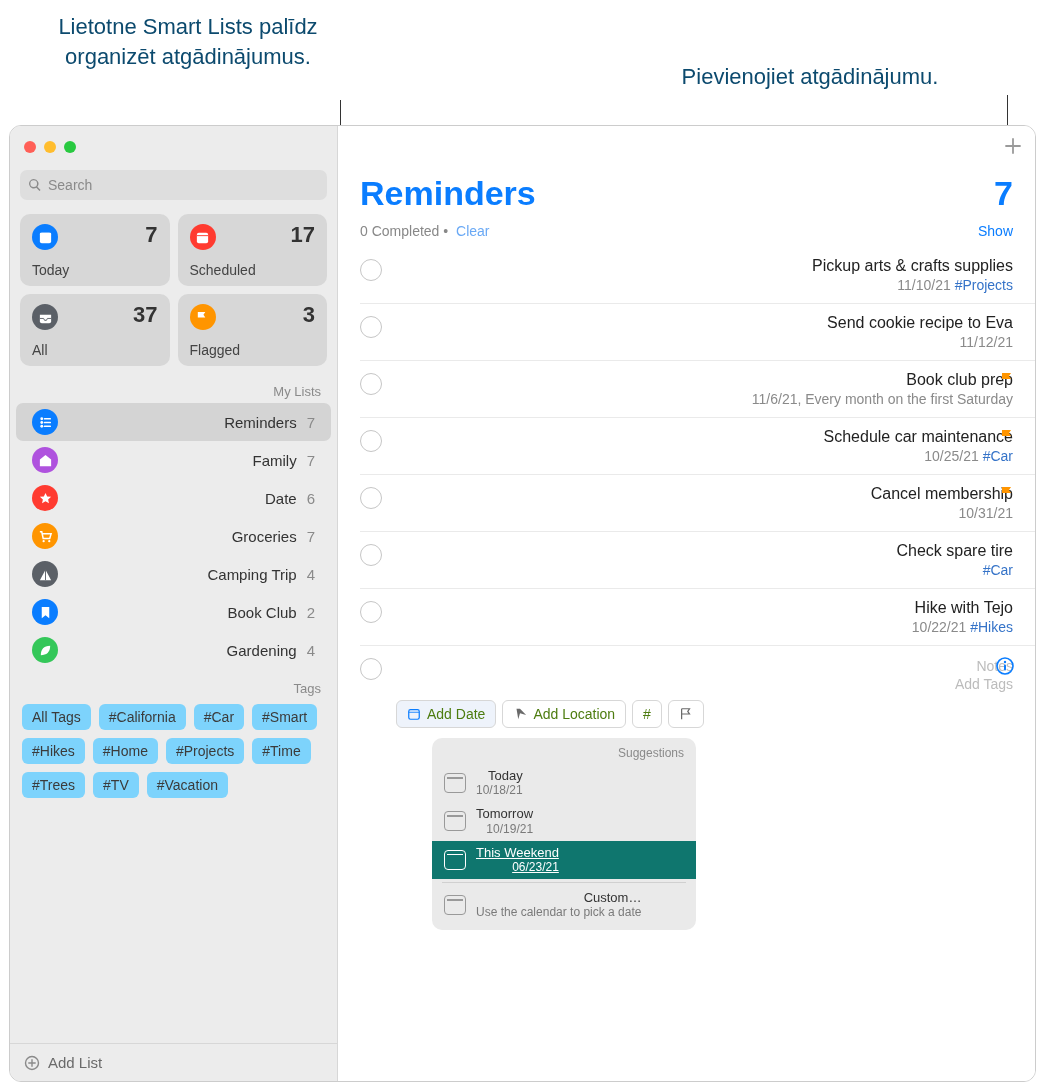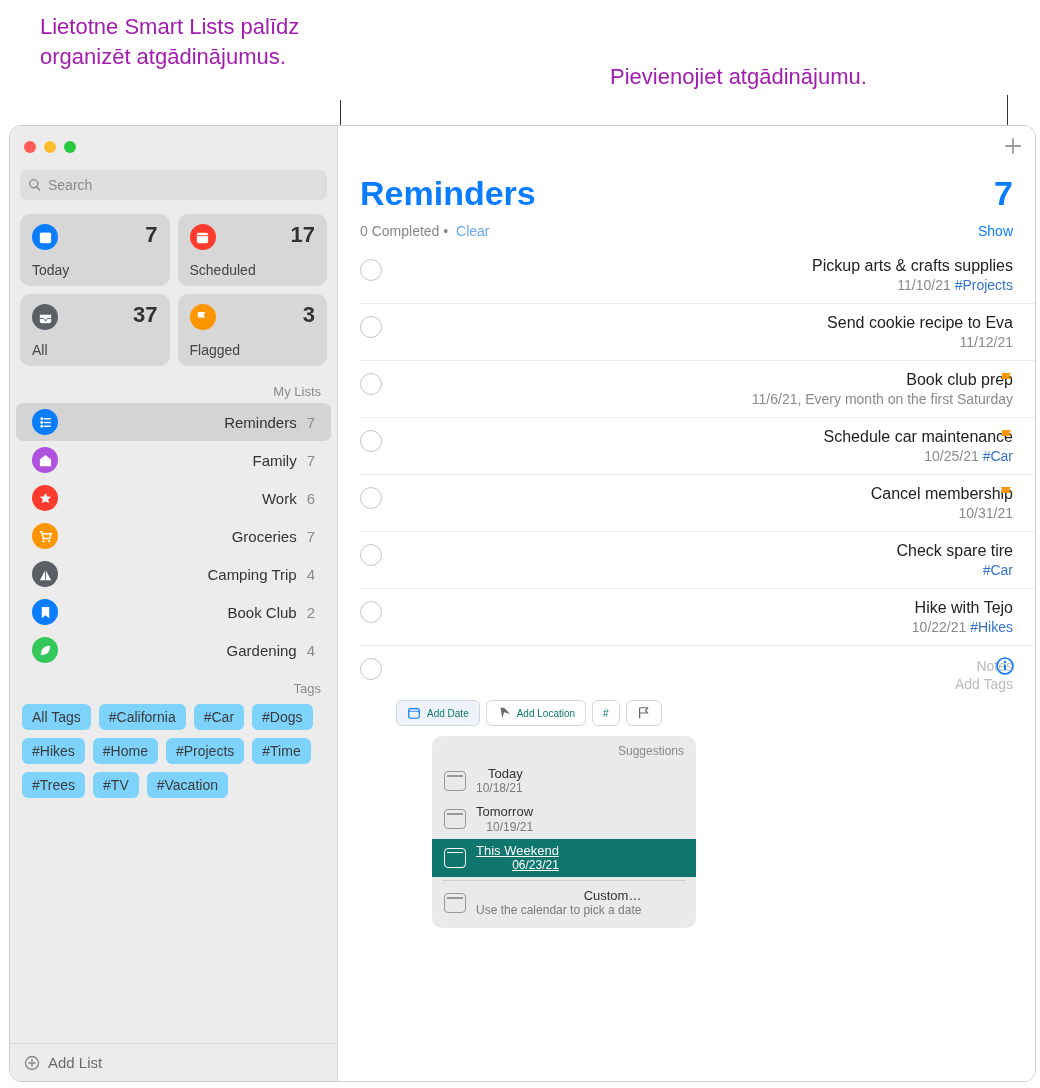--- a/index.html
+++ b/index.html
@@ -1,18 +1,18 @@
 <!DOCTYPE html>
 <html><head>
 <meta charset="utf-8">
 <style>
   * { box-sizing: border-box; margin: 0; padding: 0; }
   body { font-family: -apple-system, "Helvetica Neue", Arial, sans-serif; font-size: 14px; color: #333; background:#fff; }
   .canvas { position:relative; width:1040px; height:1088px; }
-  .callout { position:absolute; font-size:22px; color:#a21caf; line-height:1.35; text-align:left; }
+  .callout { position:absolute; font-size:22px; color:#0c4a6e; line-height:1.35; text-align:center; }
   .callout-line { position:absolute; background:#333; }
   .window { position:absolute; left:9px; top:125px; width:1027px; height:957px; border:1px solid #ccc; border-radius:12px; overflow:hidden; display:flex; background:#fff;text-align:right; }
   .sidebar { width:328px; background:#ececec; display:flex; flex-direction:column; border-right:1px solid #d7d7d7; }
   .traffic { height:30px; display:flex; align-items:center; gap:8px; padding:12px 14px 0; }
   .dot { width:12px; height:12px; border-radius:50%; }
   .dot.red{background:#ff5f57;} .dot.yellow{background:#ffbd2e;} .dot.green{background:#28c940;}
   .search { margin:14px 10px 8px; background:#dedede; border-radius:7px; height:30px; display:flex; align-items:center; padding:0 8px; color:#8a8a8a; }
   .search svg{width:14px;height:14px;margin-right:6px;fill:#8a8a8a;}
   .smart-grid { display:grid; grid-template-columns:1fr 1fr; gap:8px; padding:6px 10px; }
   .smart { background:#d7d7d7; border-radius:10px; padding:10px 12px 8px; position:relative; height:72px; }
@@ -43,21 +43,21 @@
   .reminder:last-child{border-bottom:none;}
   .r-checkbox { width:22px; height:22px; border:1.5px solid #c6c6c6; border-radius:50%; margin-right:14px; margin-top:2px; flex-shrink:0; }
   .r-body { flex:1; }
   .r-title { font-size:16px; color:#222; }
   .r-sub { font-size:14px; color:#8a8a8a; margin-top:2px; }
   .r-sub .hash { color:#3573c8; }
   .r-flag { color:#ff9500; font-size:18px; position:absolute; right:20px; top:10px; }
   .r-info { color:#0a7dff; position:absolute; right:20px; top:10px; }
   .new-reminder .r-sub { color:#bcbcbc; }
   .quick-buttons { display:flex; gap:6px; margin-top:8px; }
-  .qbtn { border:1px solid #d7d7d7; border-radius:6px; padding:5px 10px; font-size:10px; color:#0f766e; display:flex; align-items:center; gap:6px; background:#fff; }
+  .qbtn { border:1px solid #d7d7d7; border-radius:6px; padding:5px 10px; font-size:14px; color:#4d7c0f; display:flex; align-items:center; gap:6px; background:#fff; }
   .qbtn.active { background:#eef3fb; }
   .qbtn .ic { width:14px; height:14px; fill:#6a6a6a; }
   .qbtn.active .ic { fill:#0a7dff; }
   .suggestions { margin:10px 0 0 36px; width:264px; background:#eaeaea; border-radius:10px; padding:8px 0 6px; }
   .sugg-title { font-size:12px; color:#8a8a8a; padding:0 12px 4px; }
   .sugg-item { display:flex; align-items:center; gap:10px; padding:5px 12px; }
   .sugg-item .sic { width:22px;height:20px;border:1.5px solid #999;border-radius:4px; position:relative; }
   .sugg-item .sic::before{content:"";position:absolute;left:2px;right:2px;top:3px;height:1.5px;background:#999;}
   .sugg-item .t1{font-size:13px;color:#333;line-height:1.1;}
   .sugg-item .t2{font-size:12px;color:#7a7a7a;}
@@ -156,21 +156,21 @@
             </div>
             <div class="list-name">Family</div>
             <div class="list-count">7</div>
           </div>
           <div class="list-item">
             <div class="list-icon" style="background:#ff3b30">
               <svg class="sicon" viewBox="0 0 16 16">
                 <path d="M8 2l1.8 3.8 4.2.4-3.2 2.8.9 4.1L8 11l-3.7 2.1.9-4.1L2 6.2l4.2-.4z" fill="#fff"></path>
               </svg>
             </div>
-            <div class="list-name">Work</div>
+            <div class="list-name">Date</div>
             <div class="list-count">6</div>
           </div>
           <div class="list-item">
             <div class="list-icon" style="background:#ff9500">
               <svg class="sicon" viewBox="0 0 16 16">
                 <path d="M2 3h2l1.5 7h7L14 5H5" fill="none" stroke="#fff" stroke-width="1.6"></path>
                 <circle cx="6" cy="13" r="1.2" fill="#fff"></circle>
                 <circle cx="12" cy="13" r="1.2" fill="#fff"></circle>
               </svg>
             </div>
@@ -205,21 +205,21 @@
             <div class="list-name">Gardening</div>
             <div class="list-count">4</div>
           </div>
         </div>
 
       <div class="section-title">Tags</div>
       <div class="tags-wrap" id="tags">
           <div class="tag">All Tags</div>
           <div class="tag">#California</div>
           <div class="tag">#Car</div>
-          <div class="tag">#Dogs</div>
+          <div class="tag">#Smart</div>
           <div class="tag">#Hikes</div>
           <div class="tag">#Home</div>
           <div class="tag">#Projects</div>
           <div class="tag">#Time</div>
           <div class="tag">#Trees</div>
           <div class="tag">#TV</div>
           <div class="tag">#Vacation</div>
         </div>
 
       <div class="sidebar-footer">

